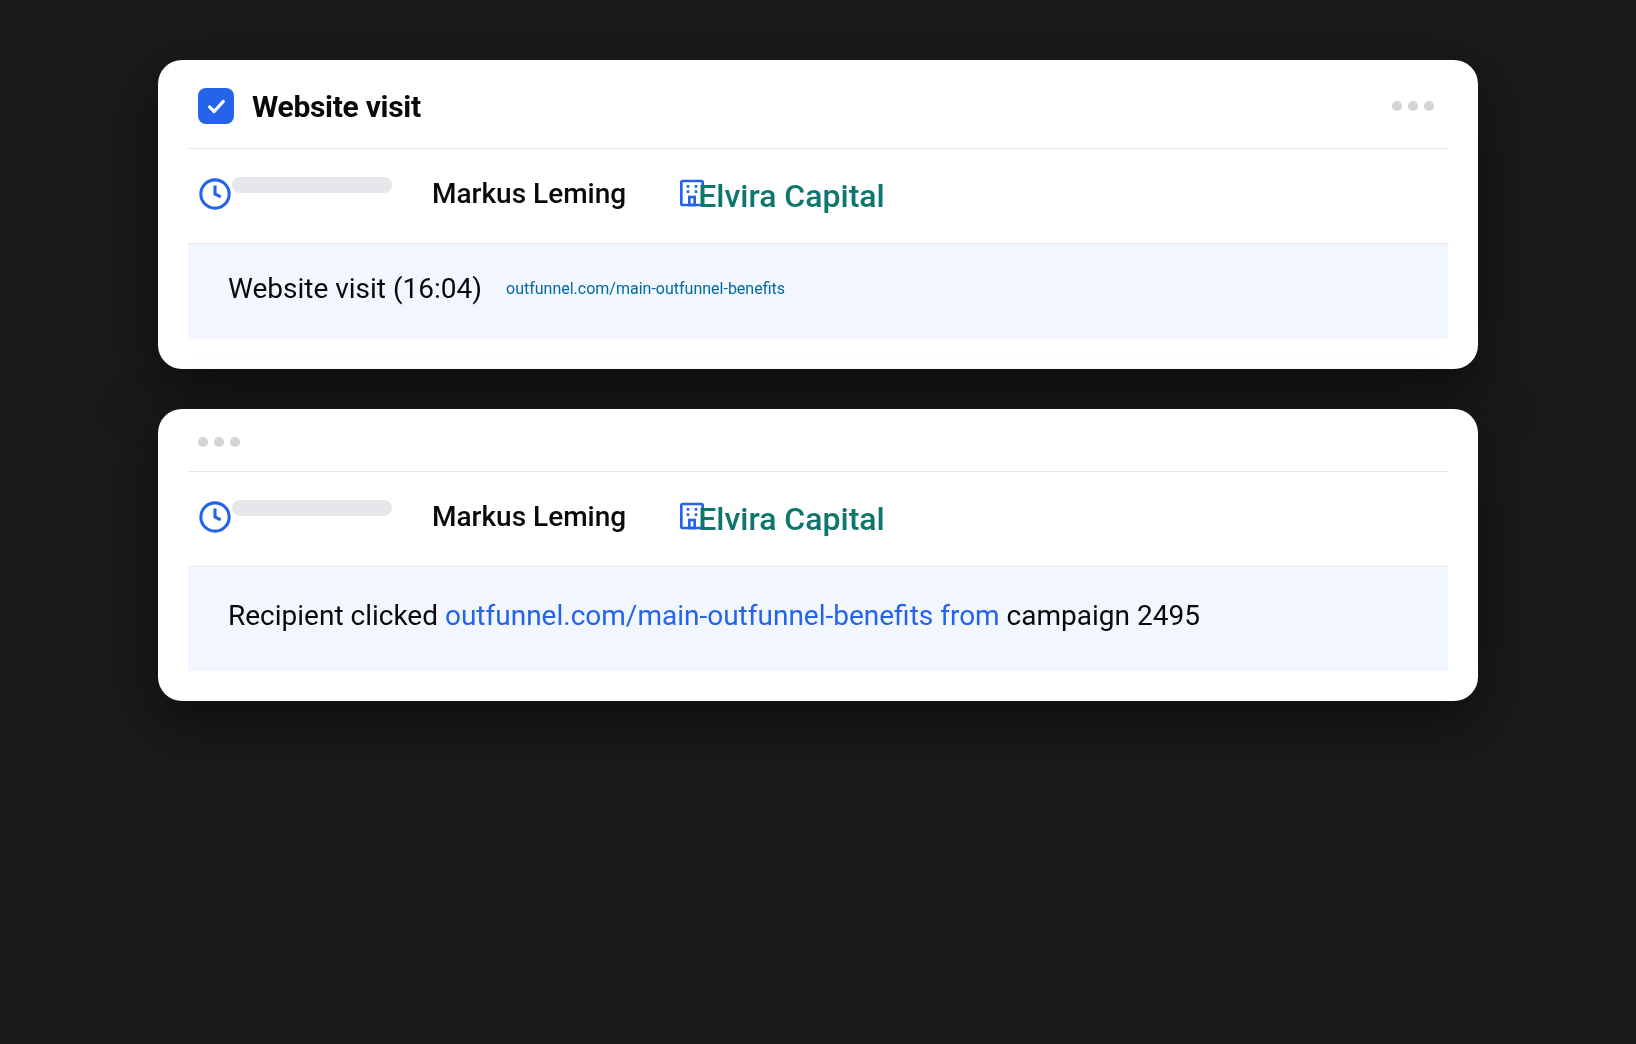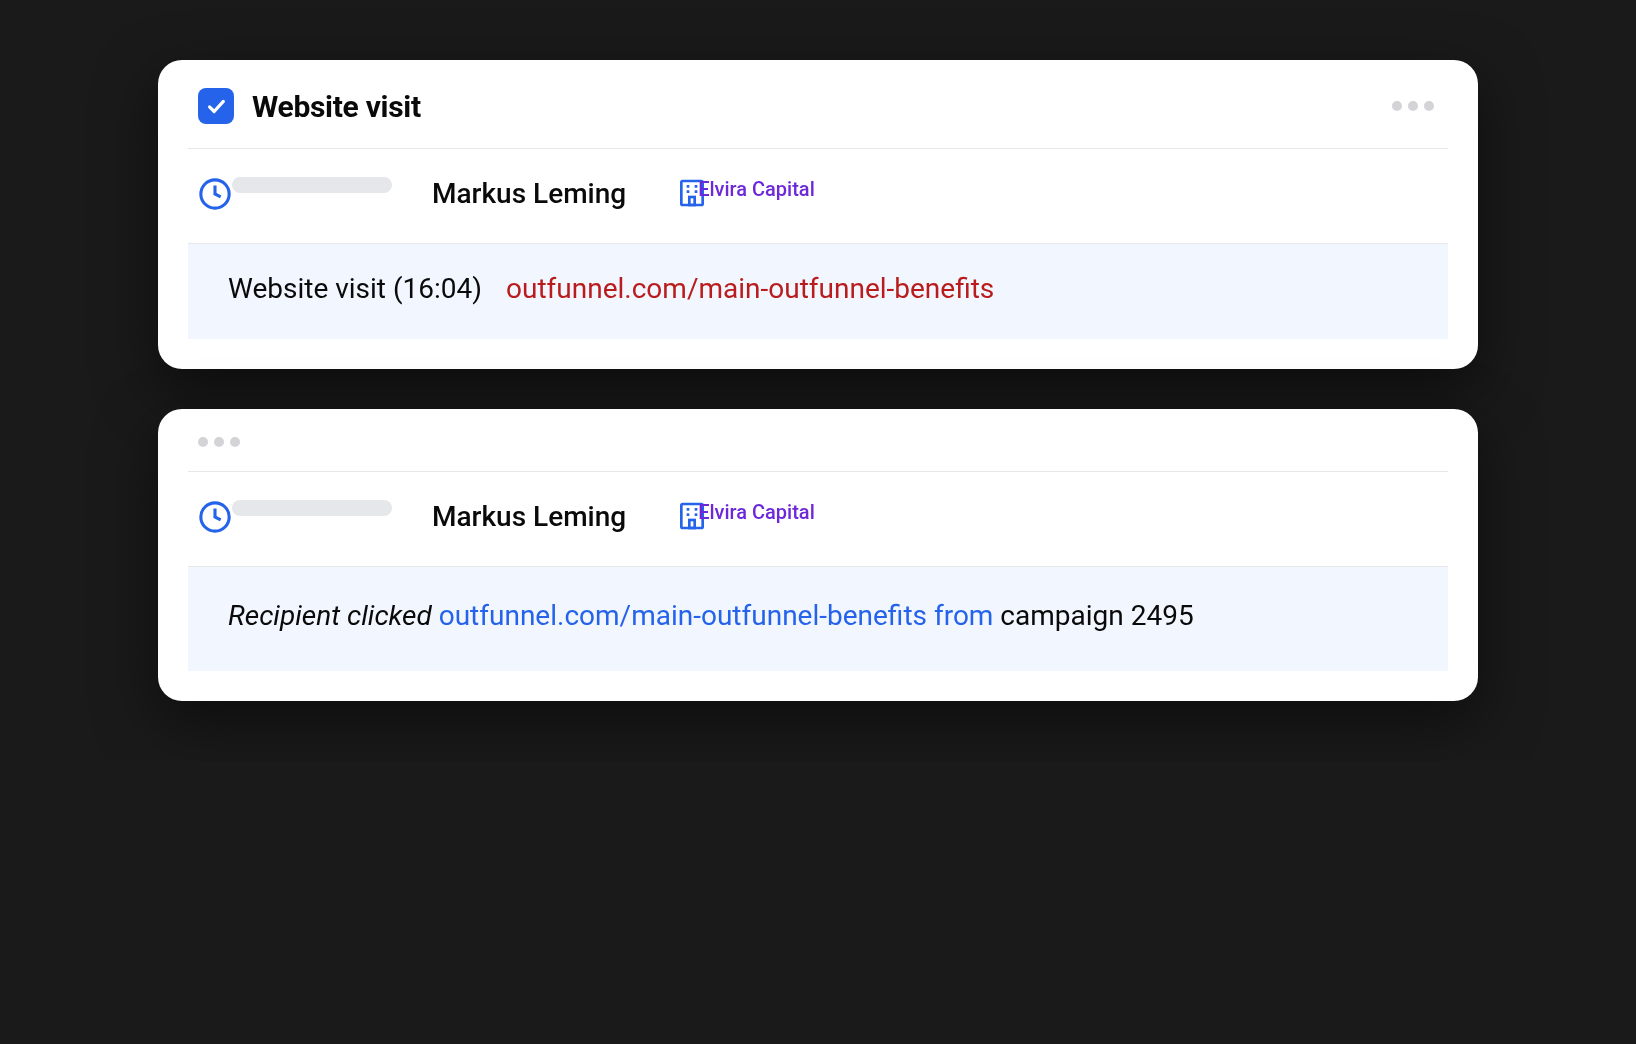--- a/index.html
+++ b/index.html
@@ -123,22 +123,22 @@
 
     .building-icon svg {
       width: 32px;
       height: 32px;
       stroke: #2563eb;
       stroke-width: 2;
       fill: none;
     }
 
     .company-name {
-      font-size: 20px;
-      color: #6d28d9;
+      font-size: 32px;
+      color: #0f766e;
       font-weight: 500;
       margin-left: -10px;
     }
 
     .detail-row {
       background: #f2f6ff;
       padding: 28px 40px 34px 40px;
       display: flex;
       align-items: center;
       gap: 24px;
@@ -146,37 +146,36 @@
       margin: 0 30px 30px 30px;
     }
 
     .detail-label {
       font-size: 28px;
       color: #0a0a0a;
       font-weight: 400;
     }
 
     .detail-link {
-      font-size: 28px;
-      color: #b91c1c;
+      font-size: 16px;
+      color: #0369a1;
       font-weight: 400;
     }
 
     .detail-row-inline {
       background: #f2f6ff;
       padding: 28px 40px 34px 40px;
       border-top: 1px solid #e5e7eb;
       margin: 0 30px 30px 30px;
       font-size: 28px;
       line-height: 1.5;
     }
 
     .detail-row-inline .prefix {
       color: #0a0a0a;
-      font-style: italic;
     }
 
     .detail-row-inline .link {
       color: #2563eb;
       text-align: center;
     }
 
     .detail-row-inline .suffix {
       color: #0a0a0a;
     }

